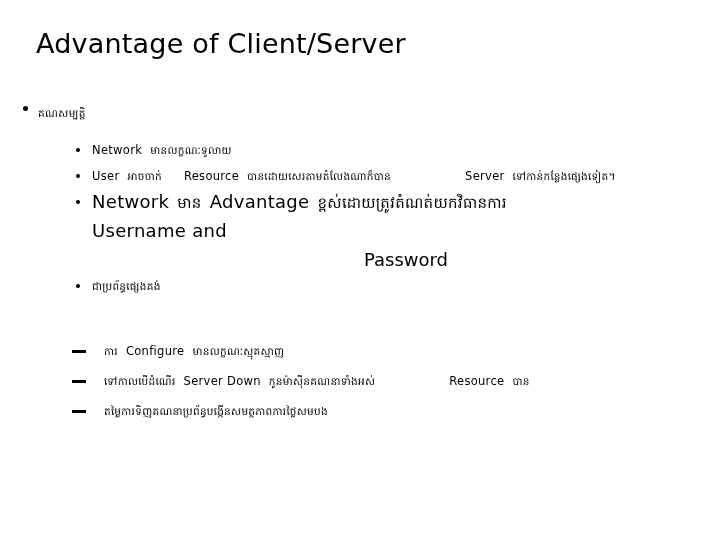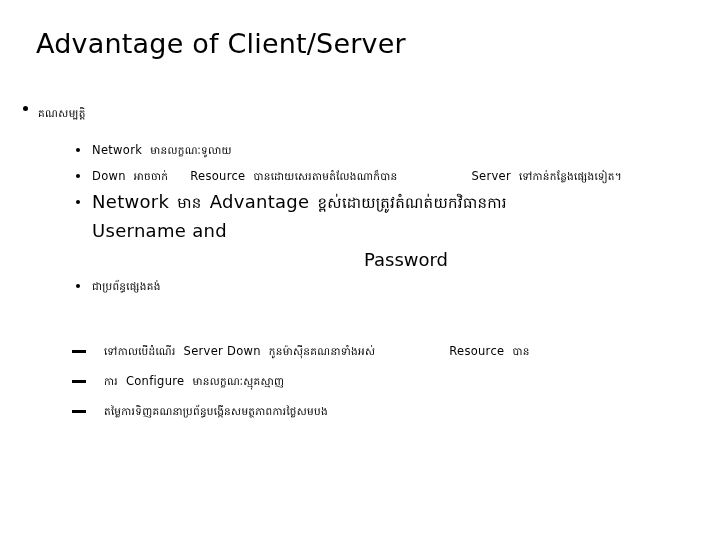--- a/index.html
+++ b/index.html
@@ -166,52 +166,52 @@
 
     <div style="height:14px"></div>
 
     <div class="lvl2 small">
       <span class="dot"></span>
       <span class="en">Network</span><span class="gap-sm"></span><span class="kh">មានលក្ខណៈទូលាយ</span>
     </div>
 
     <div class="lvl2 small">
       <span class="dot"></span>
-      <span class="en">Down</span><span class="gap-sm"></span><span class="kh">អាចចាក់</span><span class="gap-md"></span><span class="en">Resource</span><span class="gap-sm"></span><span class="kh">បានដោយសេរតាមតំលែងណាក៏បាន</span><span class="gap-lg"></span><span class="en">Server</span><span class="gap-sm"></span><span class="kh">ទៅកាន់កន្លែងផ្សេងទៀត។</span>
+      <span class="en">User</span><span class="gap-sm"></span><span class="kh">អាចចាក់</span><span class="gap-md"></span><span class="en">Resource</span><span class="gap-sm"></span><span class="kh">បានដោយសេរតាមតំលែងណាក៏បាន</span><span class="gap-lg"></span><span class="en">Server</span><span class="gap-sm"></span><span class="kh">ទៅកាន់កន្លែងផ្សេងទៀត។</span>
     </div>
 
     <div class="lvl2 large">
       <span class="dot"></span>
       <span class="en">Network</span><span class="gap-sm"></span><span class="kh">មាន</span><span class="gap-sm"></span><span class="en">Advantage</span><span class="gap-sm"></span><span class="kh">ខ្ពស់ដោយត្រូវតំណត់យកវិធានការ</span><span class="gap-lg"></span><span class="gap-lg"></span><span class="en">Username and</span>
     </div>
     <div class="continuation">Password</div>
 
 
     <div class="lvl2 small">
       <span class="dot"></span>
       <span class="kh">ជាប្រព័ន្ធផ្សេងគង់</span>
     </div>
 
   </div>
 
   <div class="section2">
 
 
     <div style="height:16px"></div>
+
+    <div class="lvl3">
+      <span class="dash"></span>
+      <span class="kh">ការ</span><span class="gap-sm"></span><span class="en">Configure</span><span class="gap-sm"></span><span class="kh">មានលក្ខណៈស្មុគស្មាញ</span>
+    </div>
 
     <div class="lvl3">
       <span class="dash"></span>
       <span class="kh">ទៅកាលបើដំណើរ</span><span class="gap-sm"></span><span class="en">Server Down</span><span class="gap-sm"></span><span class="kh">កូនម៉ាស៊ីនគណនាទាំងអស់</span><span class="gap-lg"></span><span class="en">Resource</span><span class="gap-sm"></span><span class="kh">បាន</span>
     </div>
 
     <div class="lvl3">
       <span class="dash"></span>
-      <span class="kh">ការ</span><span class="gap-sm"></span><span class="en">Configure</span><span class="gap-sm"></span><span class="kh">មានលក្ខណៈស្មុគស្មាញ</span>
-    </div>
-
-    <div class="lvl3">
-      <span class="dash"></span>
       <span class="kh">តម្លៃការទិញគណនាប្រព័ន្ធបង្កើនសមត្ថភាពការថ្លៃសមបង</span>
     </div>
 
   </div>
 
 </div>
 
 </body></html>

